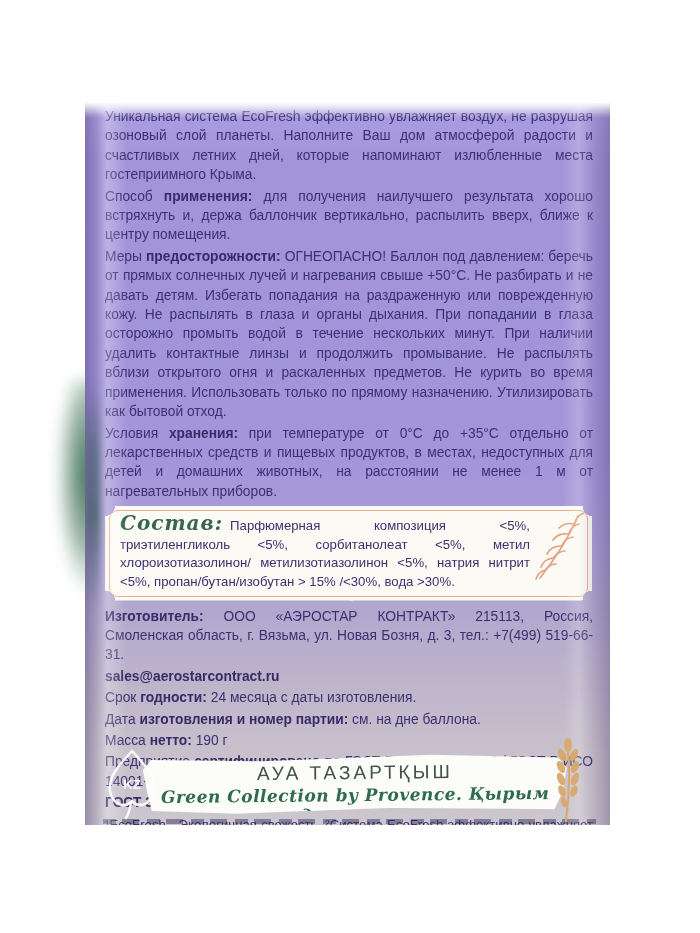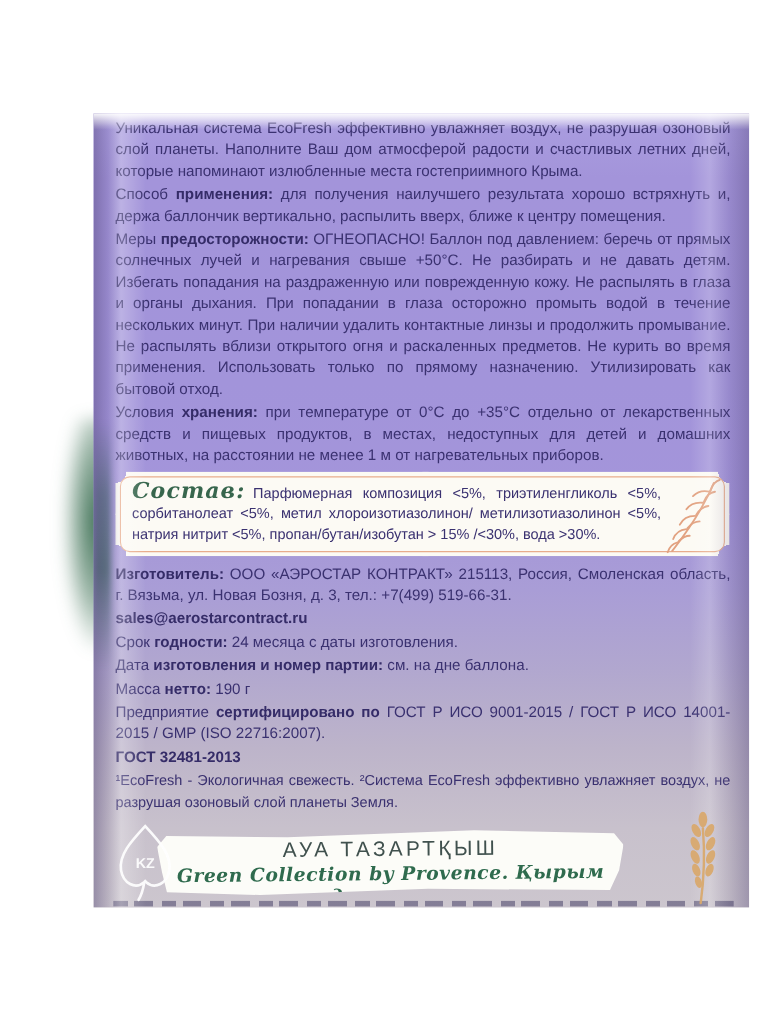--- a/index.html
+++ b/index.html
@@ -9,21 +9,21 @@
   }
   .stage{position:absolute;inset:0;background:#ffffff;}
   
   .plant-blur{
     position:absolute;left:58px;top:380px;width:52px;height:210px;
     background:radial-gradient(ellipse at 60% 45%, rgba(36,94,62,.9) 0%, rgba(36,94,62,.45) 45%, rgba(36,94,62,0) 75%);
     filter:blur(7px);
   }
   
   .can{
-    position:absolute;left:85px;top:103px;width:596px;height:722px;
+    position:absolute;left:85px;top:103px;width:525px;height:722px;
     background:linear-gradient(180deg,
       #cbc2ea 0%, #a99cdf 1.6%, #a394da 8%, #a294da 34%,
       #a495da 50%, #a99dd6 60%, #b1a7cf 70%, #bdb4ca 80%,
       #c8c1cc 90%, #ccc6ce 100%);
     overflow:hidden;
   }
   .can-shade{
     position:absolute;inset:0;z-index:6;pointer-events:none;
     background:linear-gradient(90deg,
       rgba(70,56,108,.40) 0%, rgba(70,56,108,.14) 2.2%,

